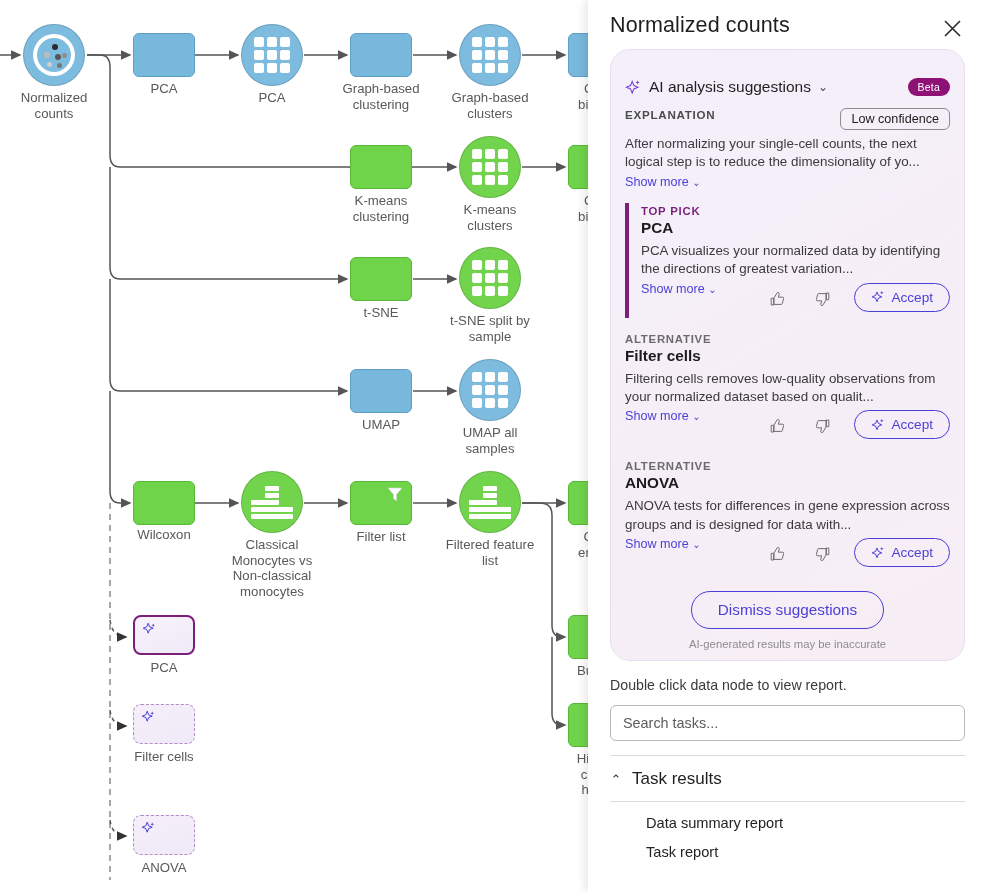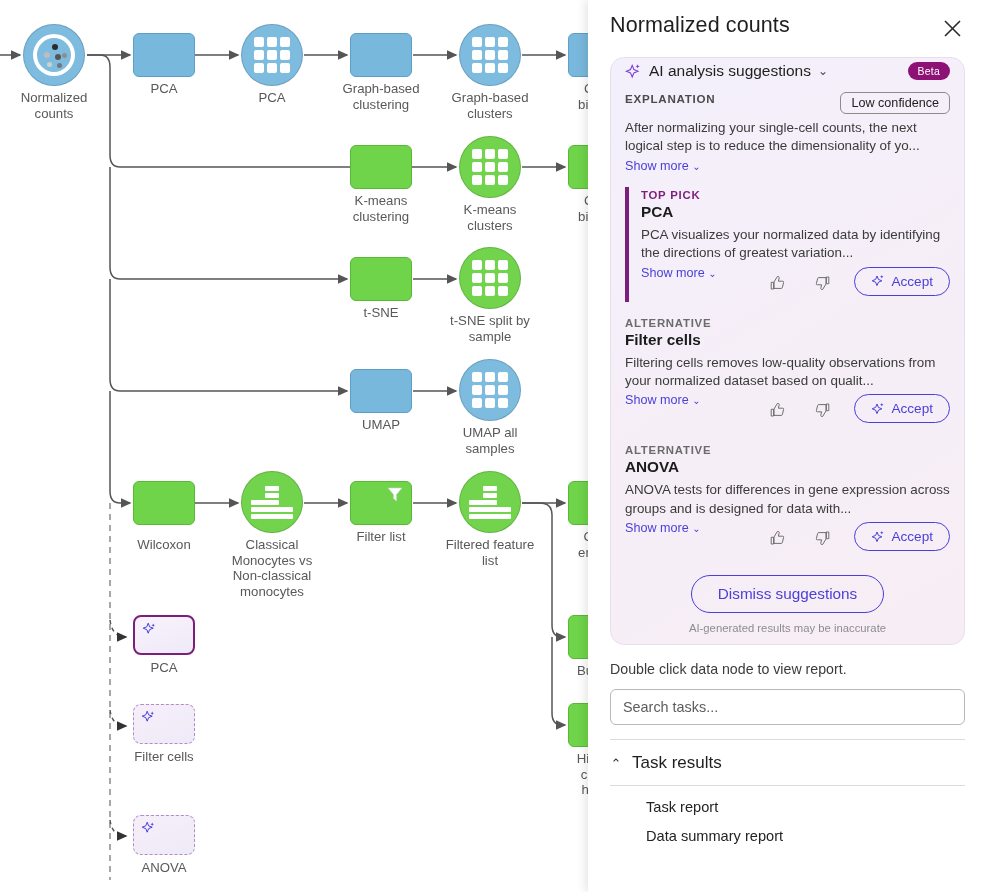--- a/index.html
+++ b/index.html
@@ -74,24 +74,24 @@
     padding:0 22px; overflow:hidden;
   }
   .panel-head { display:flex; align-items:flex-start; justify-content:space-between; padding-top:13px; }
   .panel-title { font-size:21.5px; color:#1f1f1f; letter-spacing:.1px; }
   .close-btn {
     width:26px; height:26px; display:flex; align-items:center; justify-content:center;
     cursor:pointer; color:#333; margin-top:2px;
   }
 
   .ai-card {
-    margin-top:16px; border-radius:14px;
+    margin-top:8px; border-radius:20px;
     background:linear-gradient(150deg,#f3f0fb 0%, #f6eef7 55%, #f7eef5 100%);
     border:1px solid #e7dff0;
-    padding:4px 14px 10px 14px;
+    padding:28px 14px 10px 14px;
   }
   .ai-head { display:flex; align-items:center; gap:7px; }
   .ai-head .ttl { font-size:15.5px; color:#1f1f1f; }
   .chev { color:#4a4a4a; font-size:12px; }
   .beta {
     margin-left:auto; background:#8e1275; color:#fff;
     font-size:10.5px; font-weight:normal; border-radius:11px; padding:3px 10px; letter-spacing:.2px;
   }
 
   .sect-row { display:flex; align-items:flex-start; margin-top:12px; }
@@ -327,21 +327,21 @@
             <i></i>
             <i></i>
           </div>
       </div>
       <div class="nlabel" style="left:-22px;top:66px;width:106px">UMAP all
 samples</div>
     </div>
 
     <div class="node" style="left:133px;top:481px">
       <div class="task green"></div>
-      <div class="nlabel" style="left:-22px;top:56px;width:106px">Wilcoxon</div>
+      <div class="nlabel" style="left:-22px;top:46px;width:106px">Wilcoxon</div>
     </div>
 
     <div class="node" style="left:241px;top:471px">
       <div class="data green">
         <div class="hist">
           <b style="left:0px;  top:15px; width:19px"></b>
           <b style="left:0px;  top:22px; width:19px"></b>
           <b style="left:0px;  top:29px; width:19px"></b>
           <b style="left:14px; top:1px;  width:14px"></b>
           <b style="left:14px; top:8px;  width:14px"></b>
@@ -559,17 +559,17 @@
     <input class="search" placeholder="Search tasks..." style="">
 
     <div class="divider"></div>
 
     <div class="acc-head">
       <span class="caret">⌃</span>
       <span class="t">Task results</span>
     </div>
     <div class="divider" style="margin-top:0"></div>
 
+    <div class="res-item">Data summary report</div>
     <div class="res-item">Task report</div>
-    <div class="res-item">Data summary report</div>
 
   </div>
 </div>
 
 </body></html>

